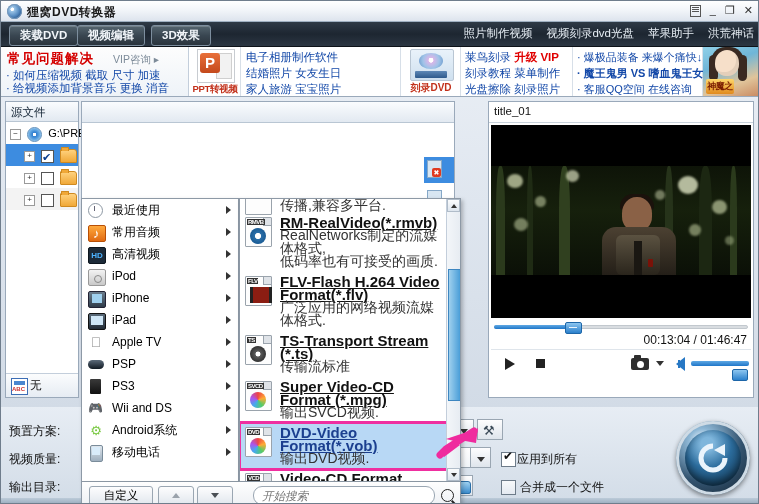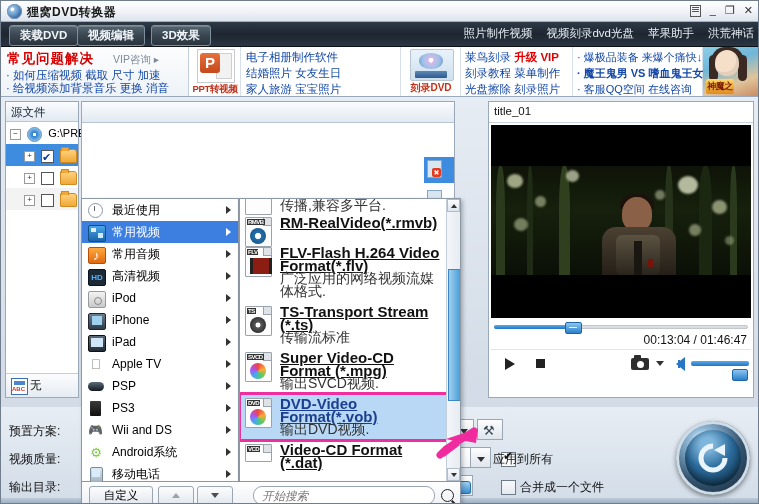--- a/index.html
+++ b/index.html
@@ -516,25 +516,20 @@
         </div>
       </div>
     </div>
 
     <div class="menu1">
       <div class="m1item">
         <span class="mi mi-clock"></span>
         <span>最近使用</span>
         <span class="arrow"></span>
       </div>
-      <div class="m1item sel">
-        <span class="mi mi-vid"></span>
-        <span>常用视频</span>
-        <span class="arrow"></span>
-      </div>
       <div class="m1item">
         <span class="mi mi-aud"></span>
         <span>常用音频</span>
         <span class="arrow"></span>
       </div>
       <div class="m1item">
         <span class="mi mi-hd">HD</span>
         <span>高清视频</span>
         <span class="arrow"></span>
       </div>
@@ -595,20 +590,22 @@
           <div class="m2desc">传播,兼容多平台.</div>
         </div>
 
         <div class="m2item">
           <div class="ficon">
             <div class="corner"></div>
               <div class="ftag" style="background:#333;">RMVB</div>
             <div class="fart" style="border-radius:50%;background:radial-gradient(circle,#fff 0 25%,#2b6fa8 28%,#0d4d87 100%);"></div>
           </div>
           <div class="m2title">RM-RealVideo(*.rmvb)</div>
+          <div class="m2desc" style="white-space:pre-line;">RealNetworks制定的流媒体格式,
+低码率也有可接受的画质.</div>
         </div>
 
         <div class="m2item">
           <div class="ficon">
             <div class="corner"></div>
               <div class="ftag" style="background:#333;">FLV</div>
             <div class="fart" style="background:#8b1d12;border-left:3px solid #222;border-right:3px solid #222;"></div>
           </div>
           <div class="m2title">FLV-Flash H.264 Video Format(*.flv)</div>
           <div class="m2desc">广泛应用的网络视频流媒体格式.</div>
@@ -707,21 +704,21 @@
     </div>
     <div class="ddbtn" style="left:398px;top:68px;"></div>
     <div class="foldbtn" style="left:422px;top:68px;">
         <span class="f"></span>
       </div>
     <div class="foldbtn blue" style="left:448px;top:68px;">
         <span class="f"></span>
       </div>
 
     <div class="cbox on" style="left:500px;top:45px;"></div>
-    <div class="lbl" style="left:492px;top:44px;">应用到所有</div>
+    <div class="lbl" style="left:516px;top:44px;">应用到所有</div>
 
     <div class="cbox off" style="left:500px;top:73px;"></div>
     <div class="lbl" style="left:519px;top:72px;">合并成一个文件</div>
 
     <div class="bigbtn">
       <div class="inner">
         <svg width="32" height="32" viewBox="0 0 32 32">
           <path d="M16 4 A12 12 0 1 0 28 16" stroke="#eaf4fc" stroke-width="5" fill="none" stroke-linecap="butt"></path>
           <polygon points="28,2 28,14 17,8" fill="#eaf4fc"></polygon>
         </svg>

